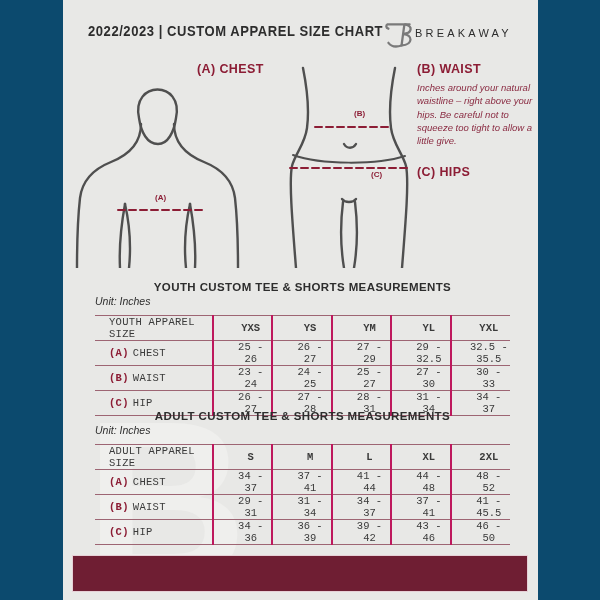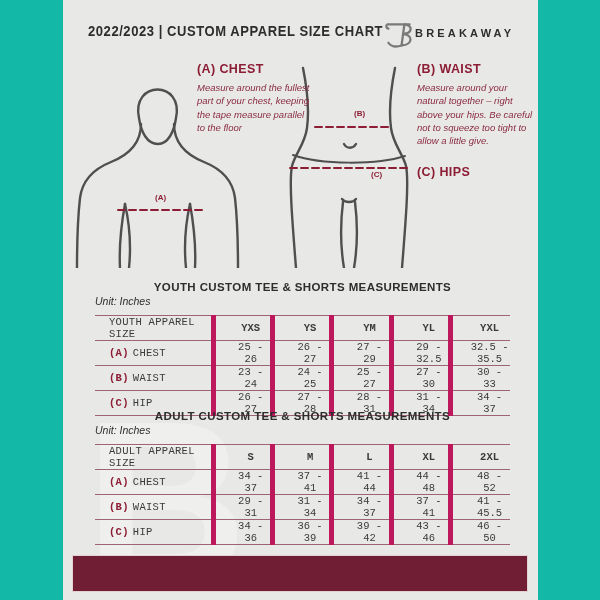--- a/index.html
+++ b/index.html
@@ -1,24 +1,24 @@
 <!DOCTYPE html>
 <html><head>
 <meta charset="utf-8">
 <style>
   * { margin:0; padding:0; box-sizing:border-box; }
   html,body { width:600px; height:600px; background:#ffffff; font-family:"Liberation Sans", sans-serif; }
-  .screen { position:relative; width:600px; height:600px; background:#14b8a6; overflow:hidden; }
+  .screen { position:relative; width:600px; height:600px; background:#0c4a6e; overflow:hidden; }
   .page { position:absolute; left:63px; top:0; width:475px; height:600px; background:#e8e8e6; overflow:hidden; }
 
   
   .hdr-title { position:absolute; left:25px; top:23px; font-size:14px; font-weight:700; color:#2d2d2d;
                letter-spacing:0.6px; transform:scaleX(0.93); transform-origin:left top; white-space:nowrap; }
   .logo { position:absolute; left:321px; top:18px; width:30px; height:32px; }
-  .brand { position:absolute; left:352px; top:27px; font-size:11px; font-weight:700; color:#2d2d2d;
+  .brand { position:absolute; left:352px; top:27px; font-size:11px; font-weight:400; color:#2d2d2d;
            letter-spacing:3.2px; white-space:nowrap; }
 
   
   .ins-head { position:absolute; font-size:12.5px; font-weight:700; color:#8c1d35; letter-spacing:0.4px; }
   .ins-body { position:absolute; font-size:9.5px; font-style:italic; color:#8a2b42; line-height:1.4; }
   #insA-h { left:134px; top:62px; }   #insA-b { left:134px; top:81px; width:114px; }
   #insB-h { left:354px; top:62px; }   #insB-b { left:354px; top:81px; width:118px; }
   #insC-h { left:354px; top:165px; }  #insC-b { left:354px; top:184px; width:120px; white-space:pre-line; }
 
   
@@ -35,21 +35,21 @@
   .tbl-title { text-align:center; font-size:11.5px; font-weight:700; color:#2d2d2d; letter-spacing:0.4px; }
   .tbl-unit  { text-align:left; font-size:10.5px; font-style:italic; color:#2d2d2d; margin-top:2px; }
   #youth-block { top:273px;margin-top:8px; }
   #adult-block { top:410px; }
   table { border-collapse:collapse; table-layout:fixed; width:415px; margin-top:8px; background:transparent;font-family:Liberation Mono, monospace; }
   col.lab { width:118px; }
   th, td { border-top:1.5px solid #9d6573; border-bottom:1.5px solid #9d6573;
            font-size:10.5px; color:#3a3a3a; text-align:center; }
   th { font-weight:700; height:25px; }
   td { height:22px; font-weight:400; }
-  th:not(:first-child), td:not(:first-child) { border-left:5px solid #be185d;padding-left:16px; }
+  th:not(:first-child), td:not(:first-child) { border-left:2px solid #be185d;padding-left:16px; }
   .label-cell { text-align:left; padding-left:14px; letter-spacing:0.3px; }
   th.label-cell { font-weight:400; font-size:10.5px; }
   .pfx { color:#8c1d35; font-weight:700; margin-right:4px; }
 
   
   .watermark { position:absolute; left:22px; top:408px; z-index:0; font-size:225px; line-height:0.82;
                font-weight:700; color:#efefed; }
   .footer-bar { position:absolute; left:9px; top:555px; width:456px; height:37px; z-index:2;
                 background:#6f1e33; border:1px solid #e6d0d6; }
 </style>
@@ -89,23 +89,22 @@
       <path d="M72 144 C75 168 74 192 71 210"></path>
       <path d="M32 69 L109 69" stroke="#8c1d35" stroke-width="2" stroke-dasharray="7 4"></path>
       <path d="M7 110 L127 110" stroke="#8c1d35" stroke-width="2" stroke-dasharray="7 4"></path>
     </svg>
 
     <span id="lblA" class="dash-label">(A)</span>
     <span id="lblB" class="dash-label">(B)</span>
     <span id="lblC" class="dash-label">(C)</span>
 
     <div id="insA-h" class="ins-head">(A) CHEST</div>
-    <div id="insA-b" class="ins-body">Measure around the fullest part of your chest, keeping the tape measure parallel to the floor</div>
     <div id="insB-h" class="ins-head">(B) WAIST</div>
-    <div id="insB-b" class="ins-body">Measure around your natural together – right above your hips. Be careful not to squeeze too tight to allow a little give.</div>
+    <div id="insB-b" class="ins-body">Inches around your natural waistline – right above your hips. Be careful not to squeeze too tight to allow a little give.</div>
     <div id="insC-h" class="ins-head">(C) HIPS</div>
 
     <div class="watermark">B</div>
 
     <div id="youth-block" class="tbl-block">
       <div class="tbl-title">YOUTH CUSTOM TEE &amp; SHORTS MEASUREMENTS</div>
       <div class="tbl-unit">Unit: Inches</div>
       <table>
         <colgroup>
             <col class="lab">

